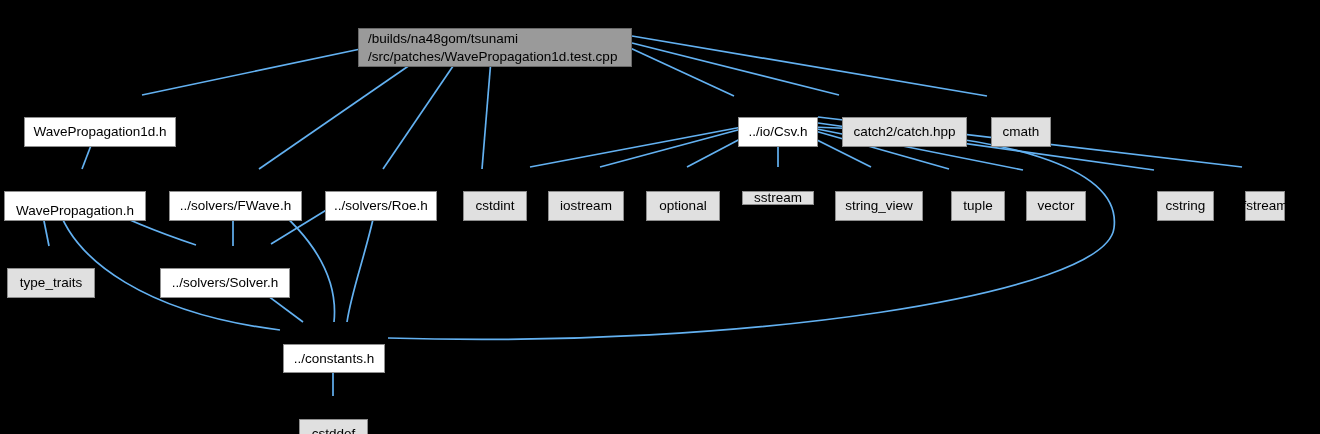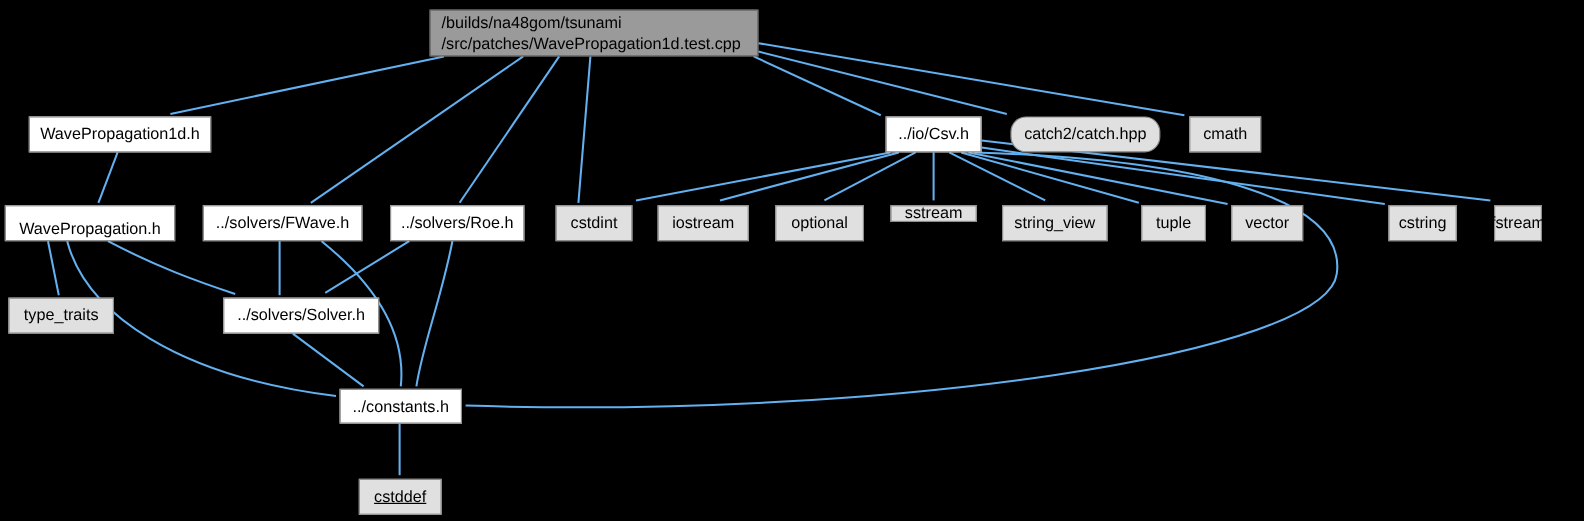--- a/index.html
+++ b/index.html
@@ -7,21 +7,21 @@
     position:relative;width:1320px;height:434px;background:#000;
     font-family:"Liberation Sans","DejaVu Sans",sans-serif;overflow:hidden;
   }
   #edges{position:absolute;left:0;top:0;width:1320px;height:434px;}
   #edges path{fill:none;stroke-width:1.7px;}
   .node{
     position:absolute;box-sizing:border-box;
     border:1.5px solid #8f8f8f;background:#ffffff;color:#000;
     font-size:13.5px;line-height:1.3;
     display:flex;align-items:center;justify-content:center;
-    text-align:center;white-space:pre-line;cursor:default;
+    text-align:center;white-space:pre-line;cursor:default;margin-top:20px;
   }
   .node.header{cursor:pointer;}
   .node.leaf{background:#e0e0e0;border-color:#8d8d8d;}
   .node.root{
     background:#9a9a9a;border-color:#696969;
     justify-content:flex-start;text-align:left;padding:2px 9px;
   }
 </style>
 </head>
 <body>
@@ -61,31 +61,31 @@
         <path d="M818,117 L1242,167" stroke="#63b1f1" marker-end="url(#arrow)"></path>
         <path d="M812,127 C1010,133 1122,168 1114,228 C1106,295 742,349 388,338" stroke="#63b1f1" marker-end="url(#arrow)"></path>
         <path d="M333,353 L333,396" stroke="#63b1f1" marker-end="url(#arrow)"></path>
       </g>
   </svg>
 
 <div class="node root" style="left: 358px; top: 8px; width: 274px; height: 39px;"><span>/builds/na48gom/tsunami
 /src/patches/WavePropagation1d.test.cpp</span></div>
     <div class="node header" style="left: 24px; top: 97px; width: 152px; height: 30px;"><span>WavePropagation1d.h</span></div>
     <div class="node header" style="left: 738px; top: 97px; width: 80px; height: 30px;"><span>../io/Csv.h</span></div>
-    <div class="node leaf" style="left: 842px; top: 97px; width: 125px; height: 30px; border-radius: 13px;"><span>catch2/catch.hpp</span></div>
+    <div class="node leaf" style="left: 842px; top: 97px; width: 125px; height: 30px;"><span>catch2/catch.hpp</span></div>
     <div class="node leaf" style="left: 991px; top: 97px; width: 60px; height: 30px;"><span>cmath</span></div>
     <div class="node header" style="left: 4px; top: 171px; width: 142px; height: 30px; align-items: flex-end;"><span>WavePropagation.h</span></div>
     <div class="node header" style="left: 169px; top: 171px; width: 133px; height: 30px;"><span>../solvers/FWave.h</span></div>
     <div class="node header" style="left: 325px; top: 171px; width: 112px; height: 30px;"><span>../solvers/Roe.h</span></div>
     <div class="node leaf" style="left: 463px; top: 171px; width: 64px; height: 30px;"><span>cstdint</span></div>
     <div class="node leaf" style="left: 548px; top: 171px; width: 76px; height: 30px;"><span>iostream</span></div>
     <div class="node leaf" style="left: 646px; top: 171px; width: 74px; height: 30px;"><span>optional</span></div>
     <div class="node leaf" style="left: 742px; top: 171px; width: 72px; height: 14px;"><span>sstream</span></div>
     <div class="node leaf" style="left: 835px; top: 171px; width: 88px; height: 30px;"><span>string_view</span></div>
     <div class="node leaf" style="left: 951px; top: 171px; width: 54px; height: 30px;"><span>tuple</span></div>
     <div class="node leaf" style="left: 1026px; top: 171px; width: 60px; height: 30px;"><span>vector</span></div>
     <div class="node leaf" style="left: 1157px; top: 171px; width: 57px; height: 30px;"><span>cstring</span></div>
     <div class="node leaf" style="left: 1245px; top: 171px; width: 40px; height: 30px;"><span>fstream</span></div>
     <div class="node leaf" style="left: 7px; top: 248px; width: 88px; height: 30px;"><span>type_traits</span></div>
-    <div class="node header" style="left: 186px; top: 248px; width: 130px; height: 30px;"><span>../solvers/Solver.h</span></div>
+    <div class="node header" style="left: 160px; top: 248px; width: 130px; height: 30px;"><span>../solvers/Solver.h</span></div>
     <div class="node header" style="left: 283px; top: 324px; width: 102px; height: 29px;"><span>../constants.h</span></div>
     <div class="node leaf" style="left: 299px; top: 399px; width: 69px; height: 30px; text-decoration: underline;"><span>cstddef</span></div>
   </div>
 
 </body></html>

